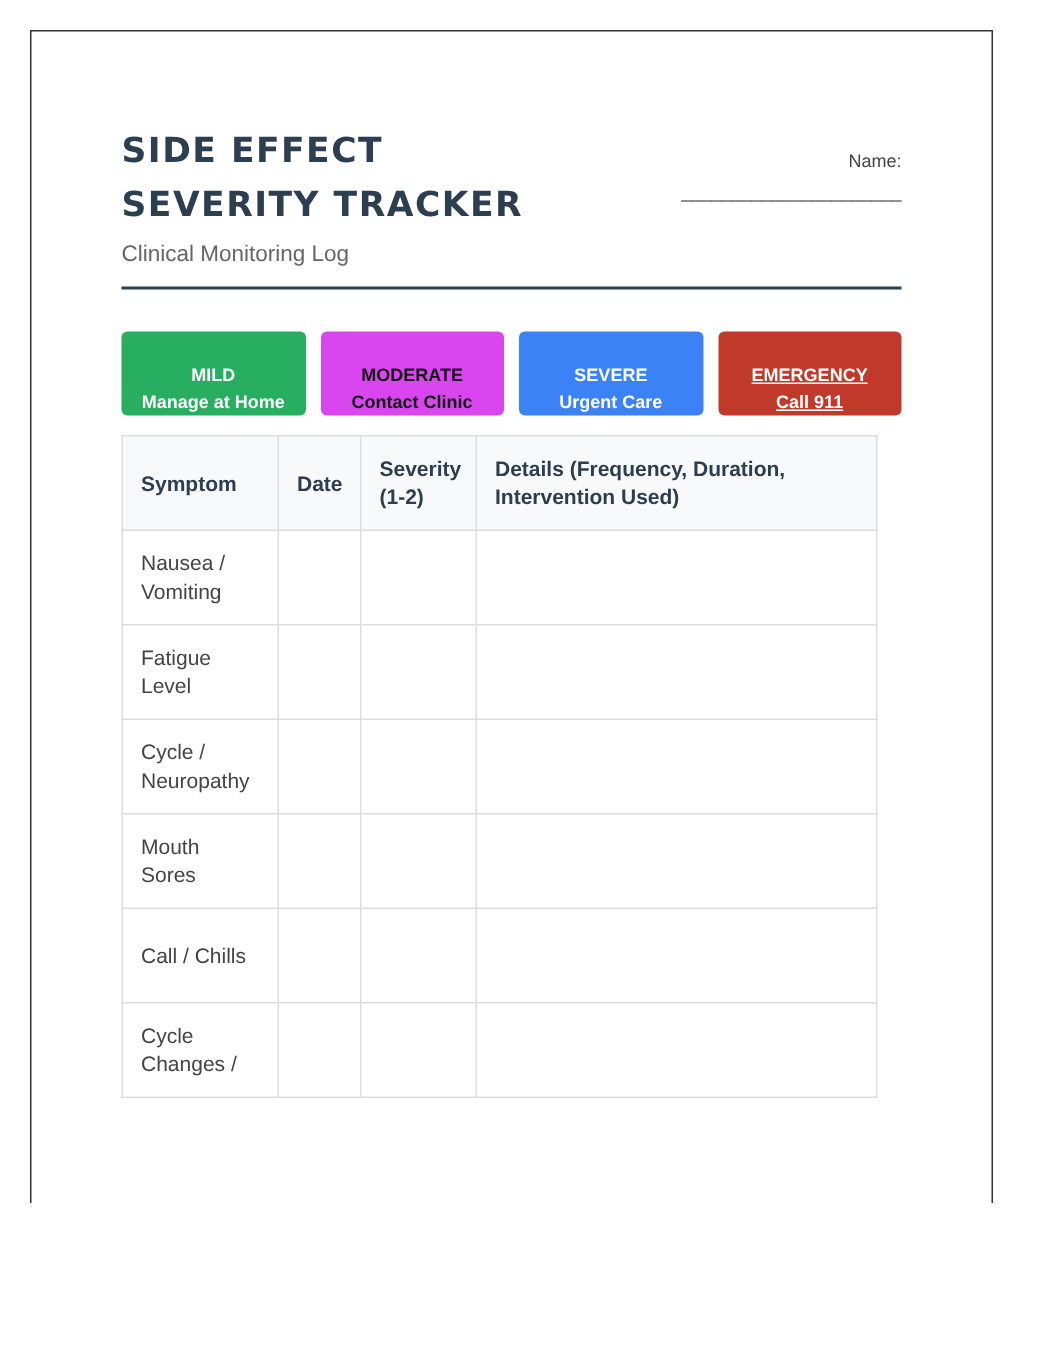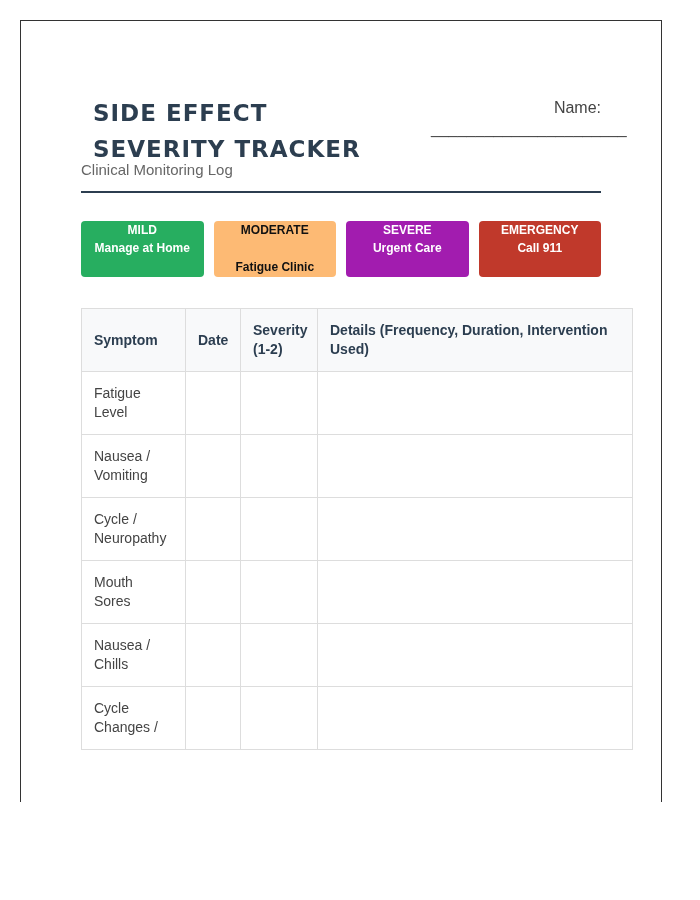--- a/index.html
+++ b/index.html
@@ -43,37 +43,37 @@
       position: absolute;
       left: 0;
       top: 2px;
       width: 300px;
       font-family: "DejaVu Sans", sans-serif;
       font-weight: bold;
       font-size: 23px;
       line-height: 36px;
       letter-spacing: 1px;
       color: #2c3e50;
-      margin: 12px;
+      margin: 0;
     }
     .subtitle {
       position: absolute;
       left: 0;
       top: 80px;
       font-size: 15px;
       color: #666666;
       margin: 0;
     }
     .patient-info {
       position: absolute;
       right: 0;
       top: 16px;
       width: 170px;
       text-align: right;
-      font-size: 16px;
+      font-size: 12px;
       line-height: 21px;
       color: #444444;
     }
     .patient-info .line {
       display: block;
     }
     .legend {
       position: absolute;
       left: 60px;
       top: 200px;
@@ -81,36 +81,36 @@
       height: 56px;
       display: flex;
       gap: 10px;
     }
     .legend-item {
       flex: 1;
       border-radius: 4px;
       display: flex;
       flex-direction: column;
       align-items: center;
-      justify-content: flex-start;
+      justify-content: flex-end;
       font-size: 12px;
       font-weight: bold;
       line-height: 18px;
       text-align: center;
     }
     .legend-item.mild { background: #27ae60; color: #ffffff; }
-    .legend-item.moderate { background: #fdba74; color: #111111; gap: 19px; }
-    .legend-item.severe { background: #a21caf; color: #ffffff; }
-    .legend-item.emergency { background: #c0392b; color: #ffffff; }
+    .legend-item.moderate { background: #d946ef; color: #111111; }
+    .legend-item.severe { background: #3b82f6; color: #ffffff; }
+    .legend-item.emergency { background: #c0392b; color: #ffffff; text-decoration: underline; }
 
     .tracker-table {
       position: absolute;
       left: 60px;
-      top: 287px;
-      width: 552px;
+      top: 269px;
+      width: 504px;
       border-collapse: collapse;
       table-layout: fixed;
       font-size: 14px;
     }
     .tracker-table th,
     .tracker-table td {
       border: 1px solid #dddddd;
       padding: 0 12px;
       text-align: left;
       vertical-align: middle;
@@ -148,21 +148,21 @@
       </div>
     </div>
 
     <div class="legend">
       <div class="legend-item mild">
         <span>MILD</span>
         <span>Manage at Home</span>
       </div>
       <div class="legend-item moderate">
         <span>MODERATE</span>
-        <span>Fatigue Clinic</span>
+        <span>Contact Clinic</span>
       </div>
       <div class="legend-item severe">
         <span>SEVERE</span>
         <span>Urgent Care</span>
       </div>
       <div class="legend-item emergency">
         <span>EMERGENCY</span>
         <span>Call 911</span>
       </div>
     </div>
@@ -177,45 +177,45 @@
       <thead>
         <tr>
           <th>Symptom</th>
           <th>Date</th>
           <th>Severity (1-2)</th>
           <th>Details (Frequency, Duration, Intervention Used)</th>
         </tr>
       </thead>
       <tbody>
         <tr>
+          <td>Nausea / Vomiting</td>
+          <td></td>
+          <td></td>
+          <td></td>
+        </tr>
+        <tr>
           <td>Fatigue Level</td>
           <td></td>
           <td></td>
           <td></td>
         </tr>
         <tr>
-          <td>Nausea / Vomiting</td>
-          <td></td>
-          <td></td>
-          <td></td>
-        </tr>
-        <tr>
           <td>Cycle / Neuropathy</td>
           <td></td>
           <td></td>
           <td></td>
         </tr>
         <tr>
           <td>Mouth Sores</td>
           <td></td>
           <td></td>
           <td></td>
         </tr>
         <tr>
-          <td>Nausea / Chills</td>
+          <td>Call / Chills</td>
           <td></td>
           <td></td>
           <td></td>
         </tr>
         <tr>
           <td>Cycle Changes /</td>
           <td></td>
           <td></td>
           <td></td>
         </tr>

